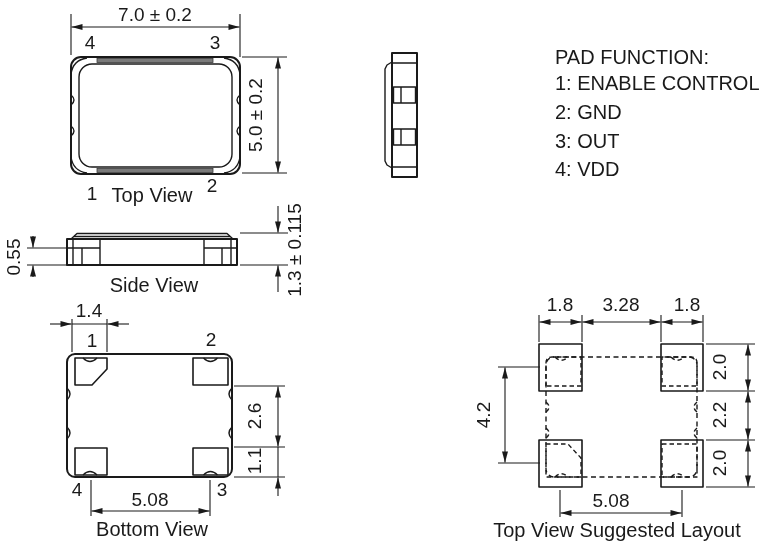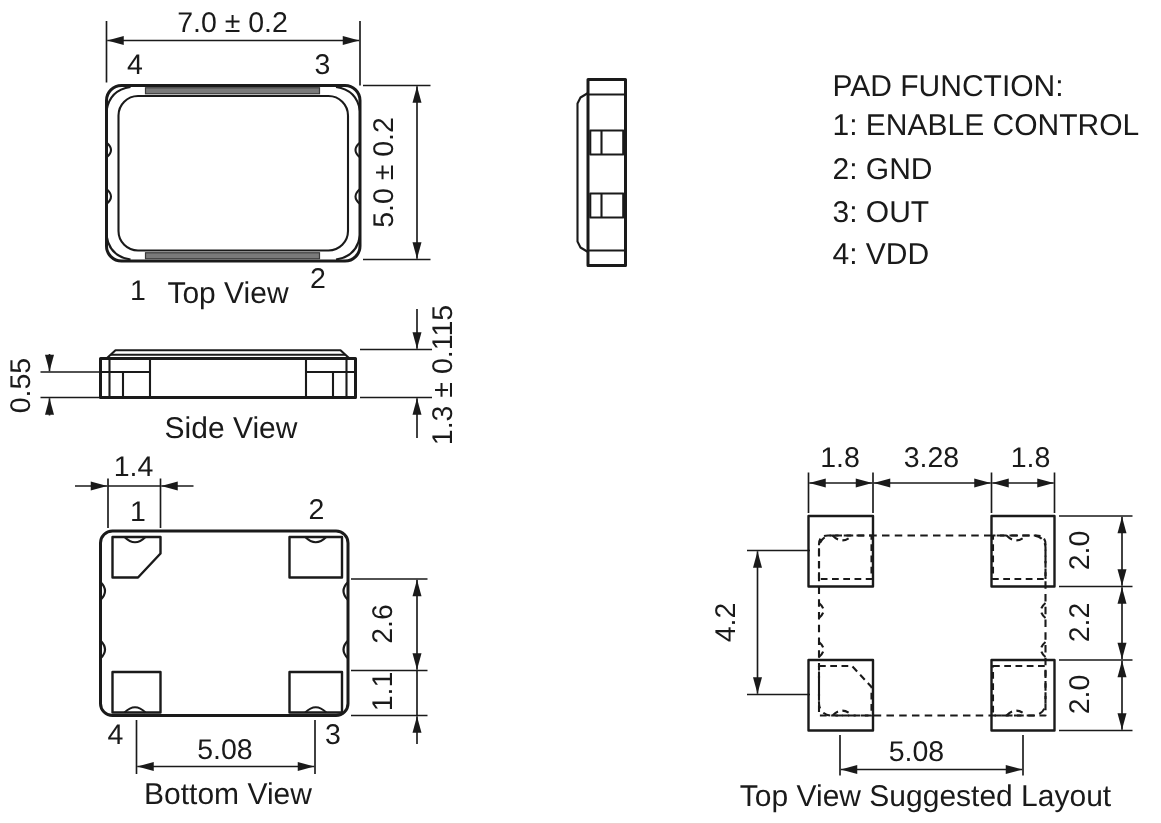--- a/index.html
+++ b/index.html
@@ -1,16 +1,16 @@
 <!DOCTYPE html>
 <html><head>
 <meta charset="utf-8">
 <style>
   html,body{margin:0;padding:0;background:#fff;}
-  #stage{position:relative;width:774px;height:549px;background:#b91c1c;overflow:hidden;
+  #stage{position:relative;width:774px;height:549px;background:#84cc16;overflow:hidden;
          font-family:"Liberation Sans",sans-serif;}
   svg{display:block;}
   .outline{fill:#ffffff;stroke:#1a1a1a;stroke-width:2;stroke-linejoin:round;}
   .thin{fill:none;stroke:#1a1a1a;stroke-width:1.4;stroke-linejoin:round;}
   .thin-w{fill:#ffffff;stroke:#1a1a1a;stroke-width:1.6;stroke-linejoin:round;}
   .dimline{fill:none;stroke:#1a1a1a;stroke-width:1.1;}
   .dashed{fill:none;stroke:#1a1a1a;stroke-width:1.4;stroke-dasharray:5,3.5;stroke-linejoin:round;}
   .dashedpad{fill:none;stroke:#1a1a1a;stroke-width:1.4;stroke-dasharray:4.5,3;stroke-linejoin:round;}
   text{fill:#1a1a1a;}
   .dim{font:19px "Liberation Sans",sans-serif;}

